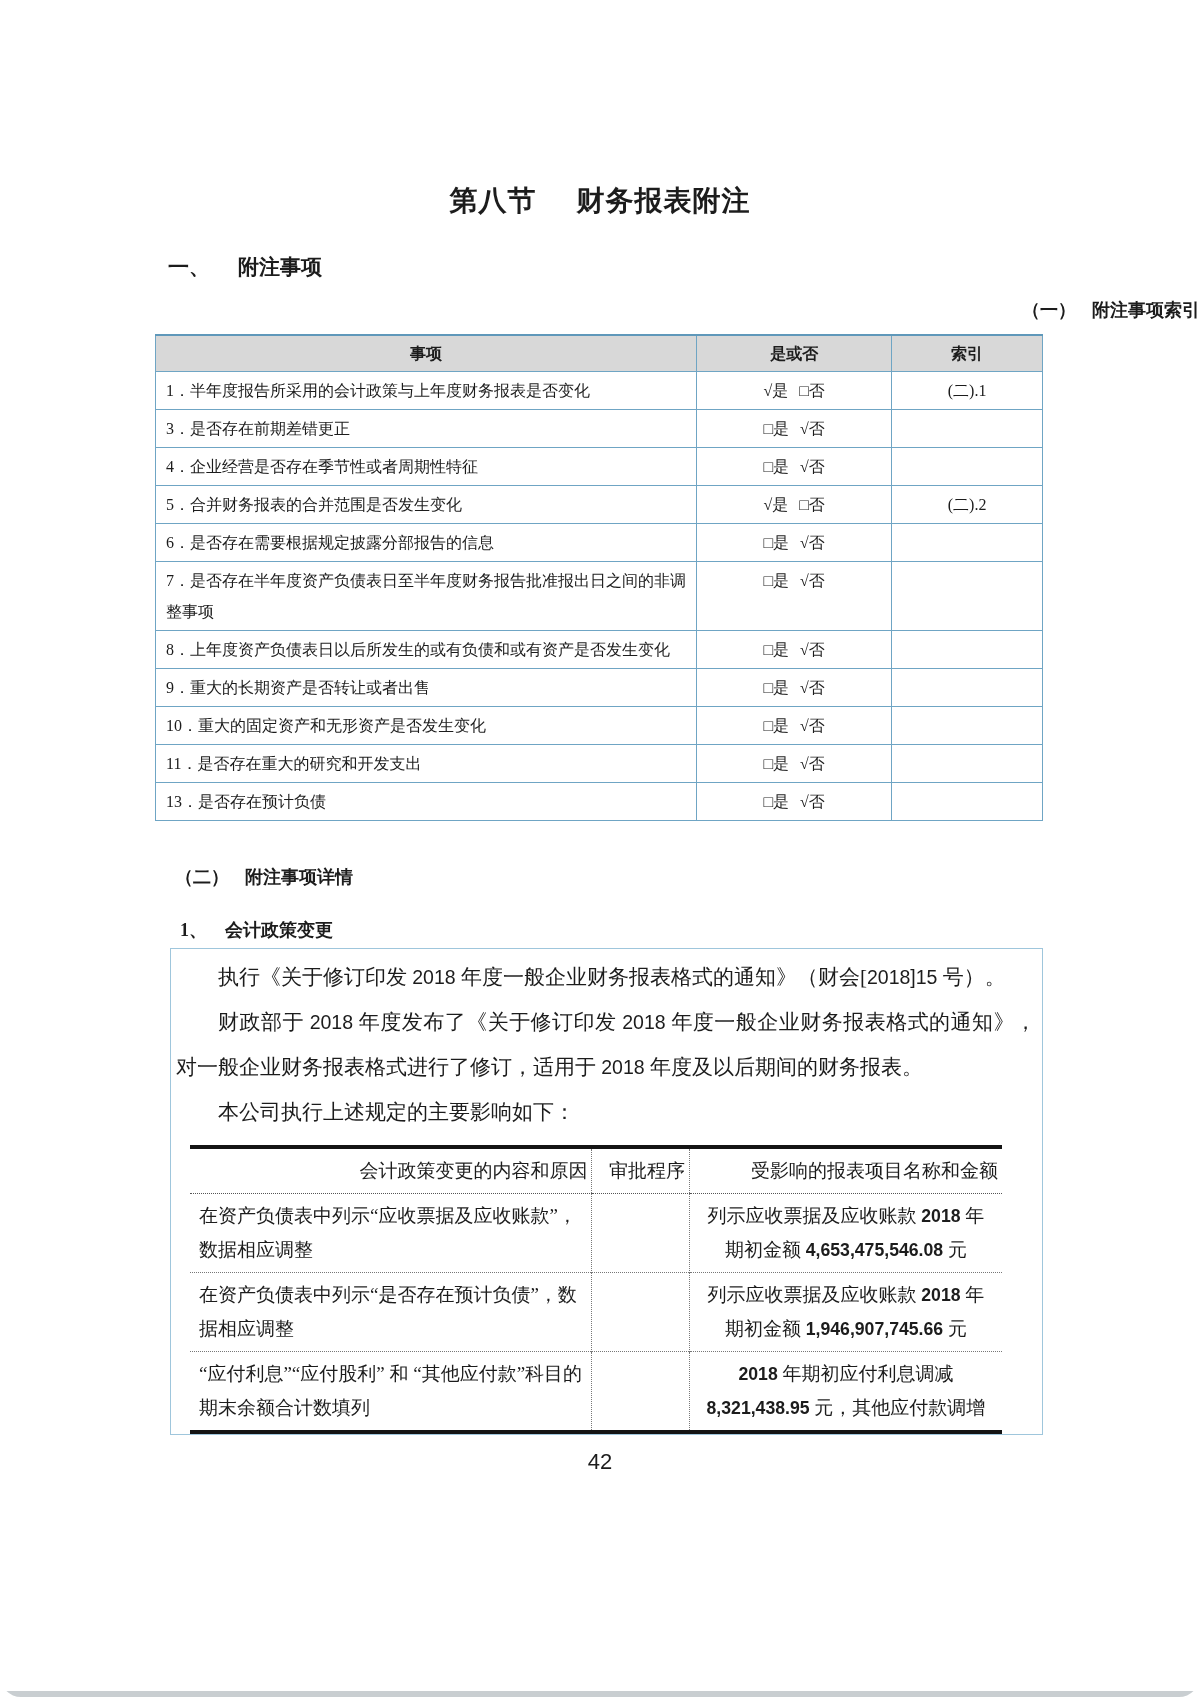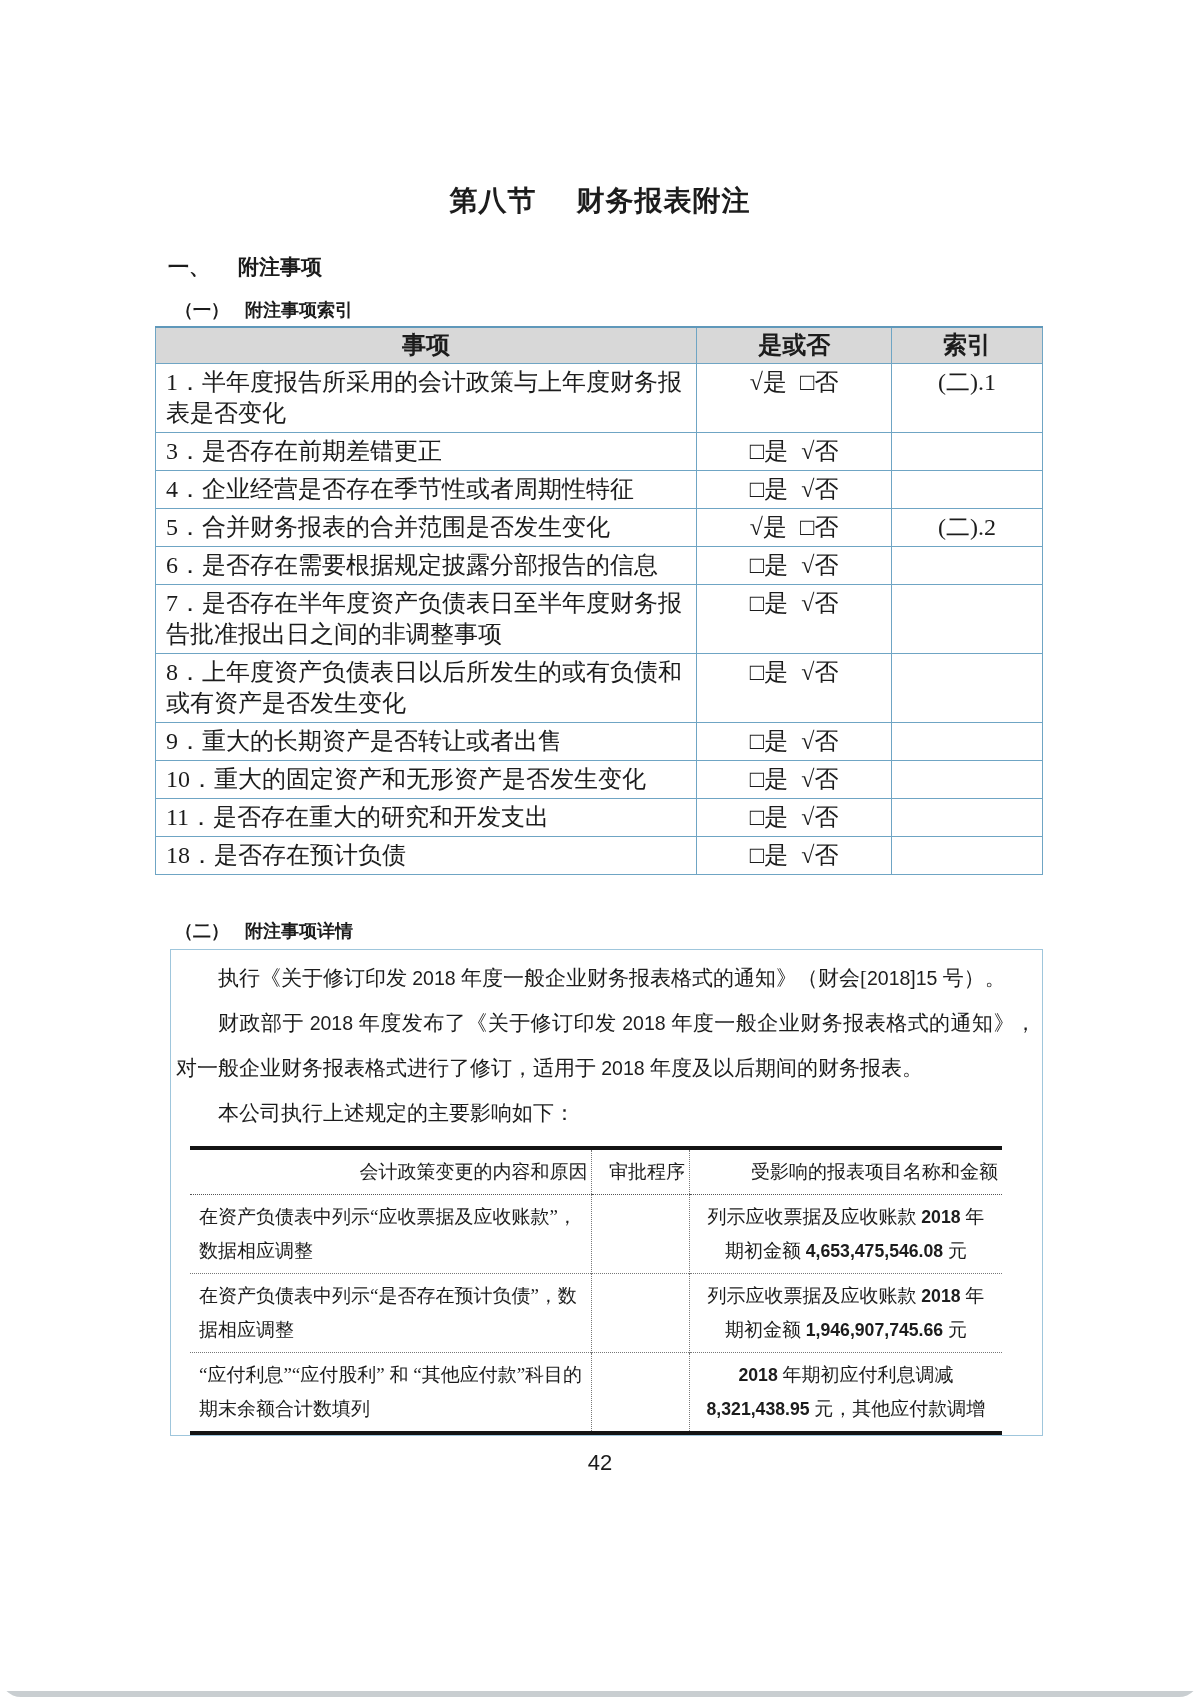--- a/index.html
+++ b/index.html
@@ -22,41 +22,41 @@
     letter-spacing:1px;
   }
   .title-gap{display:inline-block;width:40px;}
   .h-level1{
     margin:33px 0 0 168px;
     font-size:21px;font-weight:bold;
   }
   .h-level1 .hnum{margin-right:28px;}
   .h-level2{
     margin:17px 0 0 175px;
-    font-size:18px;font-weight:bold;
+    font-size:18px;font-weight:bold;text-align:right;
   }
   .h-level2 .hnum{margin-right:16px;}
   .h-level2b{
     margin:44px 0 0 175px;
     font-size:18px;font-weight:bold;
   }
   .h-level2b .hnum{margin-right:16px;}
   .h-level3{
     margin:29px 0 0 180px;
     font-size:18px;font-weight:bold;
   }
   .h-level3 .hnum{margin-right:18px;}
 
   
   table{border-collapse:collapse;}
   .index-table{
-    margin:4px 0 0 155px;
+    margin:12px 0 0 155px;
     width:888px;
     table-layout:fixed;
-    font-size:24px;
+    font-size:16px;
   }
   .index-table th,.index-table td{
     border:1px solid #6fa5c4;
     vertical-align:top;
     padding:3px 10px;
     line-height:31px;
   }
   .index-table thead th{
     background:#d8d8d8;
     font-weight:bold;
@@ -211,31 +211,34 @@
           <td class="item-cell">10．重大的固定资产和无形资产是否发生变化</td>
           <td class="answer-cell">□是 √否</td>
           <td class="ref-cell"></td>
         </tr>
         <tr>
           <td class="item-cell">11．是否存在重大的研究和开发支出</td>
           <td class="answer-cell">□是 √否</td>
           <td class="ref-cell"></td>
         </tr>
         <tr>
-          <td class="item-cell">18．是否存在预计负债</td>
+          <td class="item-cell">13．是否存在预计负债</td>
           <td class="answer-cell">□是 √否</td>
           <td class="ref-cell"></td>
         </tr>
       </tbody>
   </table>
 
   <div class="h-level2b">
     <span class="hnum">（二）</span><span>附注事项详情</span>
   </div>
 
+  <div class="h-level3">
+    <span class="hnum">1、</span><span>会计政策变更</span>
+  </div>
 
   <div class="policy-box">
     <p class="digitize">执行《关于修订印发 <span class="num">2018</span> 年度一般企业财务报表格式的通知》（财会[<span class="num">2018]15</span> 号）。</p>
     <p class="digitize">财政部于 <span class="num">2018</span> 年度发布了《关于修订印发 <span class="num">2018</span> 年度一般企业财务报表格式的通知》，对一般企业财务报表格式进行了修订，适用于 <span class="num">2018</span> 年度及以后期间的财务报表。</p>
     <p class="digitize">本公司执行上述规定的主要影响如下：</p>
 
     <table class="impact-table">
       <colgroup>
           <col class="icol-1">
           <col class="icol-2">

